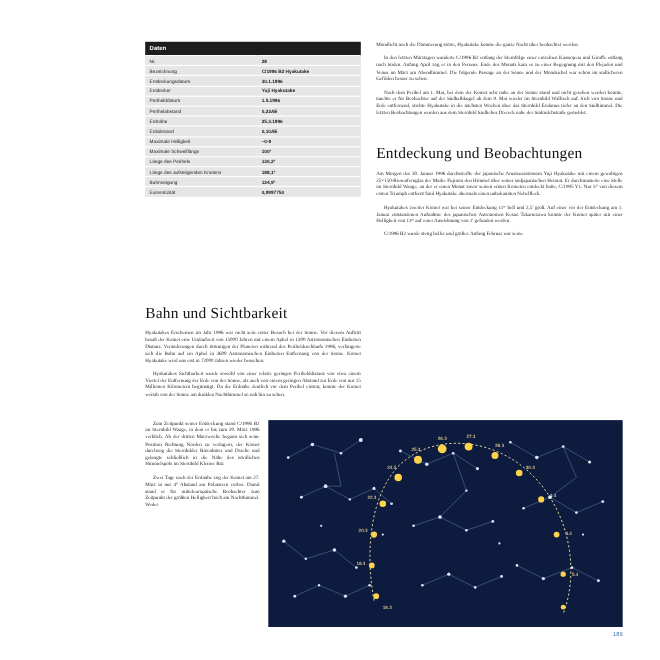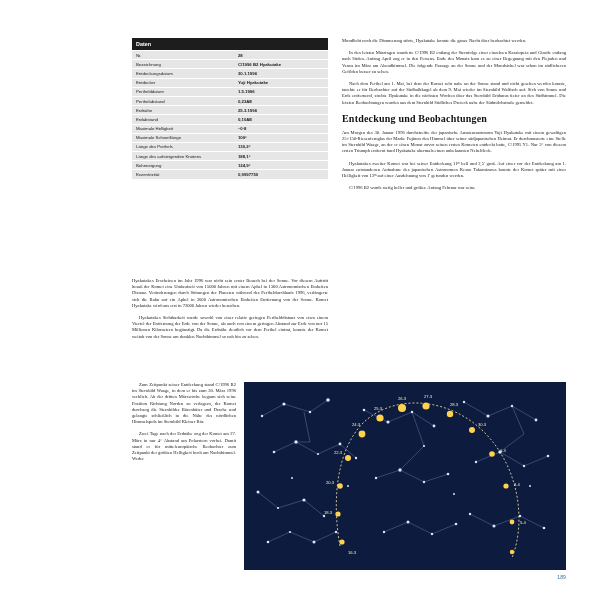--- a/index.html
+++ b/index.html
@@ -37,24 +37,24 @@
     font-size: 4.6px;
     line-height: 6.2px;
     text-align: justify;
     color: #1a1a1a;
     hyphens: auto;
   }
   p.indent {
     text-indent: 7px;
   }
   h2.section {
-    font-size: 10px;
-    font-weight: bold;
+    font-size: 14px;
+    font-weight: normal;
     color: #111;
-    margin: 7px 0 6px 0;
+    margin: 27px 0 6px 0;
     letter-spacing: 0.2px;
   }
   
   .data-table {
     position: absolute;
     left: 98px;
     top: 8px;
     width: 196px;
     border-collapse: collapse;
     background: #e9e9e9;
@@ -191,20 +191,21 @@
       <p>Mondlicht noch die Dämmerung störte, Hyakutake konnte die ganze Nacht über beobachtet werden.</p>
       <p class="indent">In den letzten Märztagen wanderte C/1996 B2 entlang der Sternfolge einer einzelnen Kassiopeia und Giraffe entlang nach Süden. Anfang April zog er in den Perseus. Ende des Monats kam es zu einer Begegnung mit den Plejaden und Venus im März am Abendhimmel. Die folgende Passage an der Sonne und der Mondsichel war schon im südlicheren Gefilden besser zu sehen.</p>
       <p class="indent">Nach dem Perihel am 1. Mai, bei dem der Komet sehr nahe an der Sonne stand und nicht gesehen werden konnte, tauchte er für Beobachter auf der Südhalbkugel ab dem 9. Mai wieder im Sternbild Walfisch auf. Sich von Sonne und Erde entfernend, strebte Hyakutake in die nächsten Wochen über das Sternbild Eridanus tiefer an den Südhimmel. Die letzten Beobachtungen wurden aus dem Sternbild Südliches Dreieck nahe der Südmilchstraße gemeldet.</p>
       <h2 class="section">Entdeckung und Beobachtungen</h2>
       <p>Am Morgen des 30. Januar 1996 durchstreifte der japanische Amateurastronom Yuji Hyakutake mit einem gewaltigen 25×150-Riesenfernglas der Marke Fujinon den Himmel über seiner südjapanischen Heimat. Er durchmusterte eine Stelle im Sternbild Waage, an der er einen Monat zuvor seinen ersten Kometen entdeckt hatte, C/1995 Y1. Nur 3° von diesem ersten Triumph entfernt fand Hyakutake abermals einen unbekannten Nebelfleck.</p>
       <p class="indent">Hyakutakes zweiter Komet war bei seiner Entdeckung 11ᵐ hell und 2,5' groß. Auf einer vor der Entdeckung am 1. Januar entstandenen Aufnahme des japanischen Astronomen Kesao Takamizawa konnte der Komet später mit einer Helligkeit von 13ᵐ auf einer Ausdehnung von 1' gefunden werden.</p>
       <p class="indent">C/1996 B2 wurde stetig heller und größer. Anfang Februar war seine</p>
     </div>
 
     <div class="left-text-block">
+      <h2 class="section" style="margin-top:0">Bahn und Sichtbarkeit</h2>
       <p>Hyakutakes Erscheinen im Jahr 1996 war nicht sein erster Besuch bei der Sonne. Vor diesem Auftritt besaß der Komet eine Umlaufzeit von 15000 Jahren mit einem Aphel in 1300 Astronomischen Einheiten Distanz. Veränderungen durch Störungen der Planeten während des Periheldurchlaufs 1996, verlängerte sich die Bahn auf ein Aphel in 3600 Astronomischen Einheiten Entfernung von der Sonne. Komet Hyakutake wird uns erst in 72000 Jahren wieder besuchen.</p>
       <p class="indent">Hyakutakes Sichtbarkeit wurde sowohl von einer relativ geringen Perihelddistanz von etwa einem Viertel der Entfernung der Erde von der Sonne, als auch von einem geringen Abstand zur Erde von nur 15 Millionen Kilometern begünstigt. Da die Erdnähe deutlich vor dem Perihel eintrat, konnte der Komet weitab von der Sonne am dunklen Nachthimmel so nah hin zu sehen.</p>
     </div>
 
     <div class="left-text-narrow">
       <p class="indent">Zum Zeitpunkt seiner Entdeckung stand C/1996 B2 im Sternbild Waage, in dem er bis zum 20. März 1996 verblieb. Ab der dritten Märzwoche begann sich seine Position Richtung Norden zu verlagern, der Komet durchzog die Sternbilder Bärenhüter und Drache und gelangte schließlich in die Nähe des nördlichen Himmelspols im Sternbild Kleiner Bär.</p>
       <p class="indent">Zwei Tage nach der Erdnähe zog der Komet am 27. März in nur 4° Abstand am Polarstern vorbei. Damit stand er für mitteleuropäische Beobachter zum Zeitpunkt der größten Helligkeit hoch am Nachthimmel. Weder</p>
     </div>
 
     <div class="starmap">

